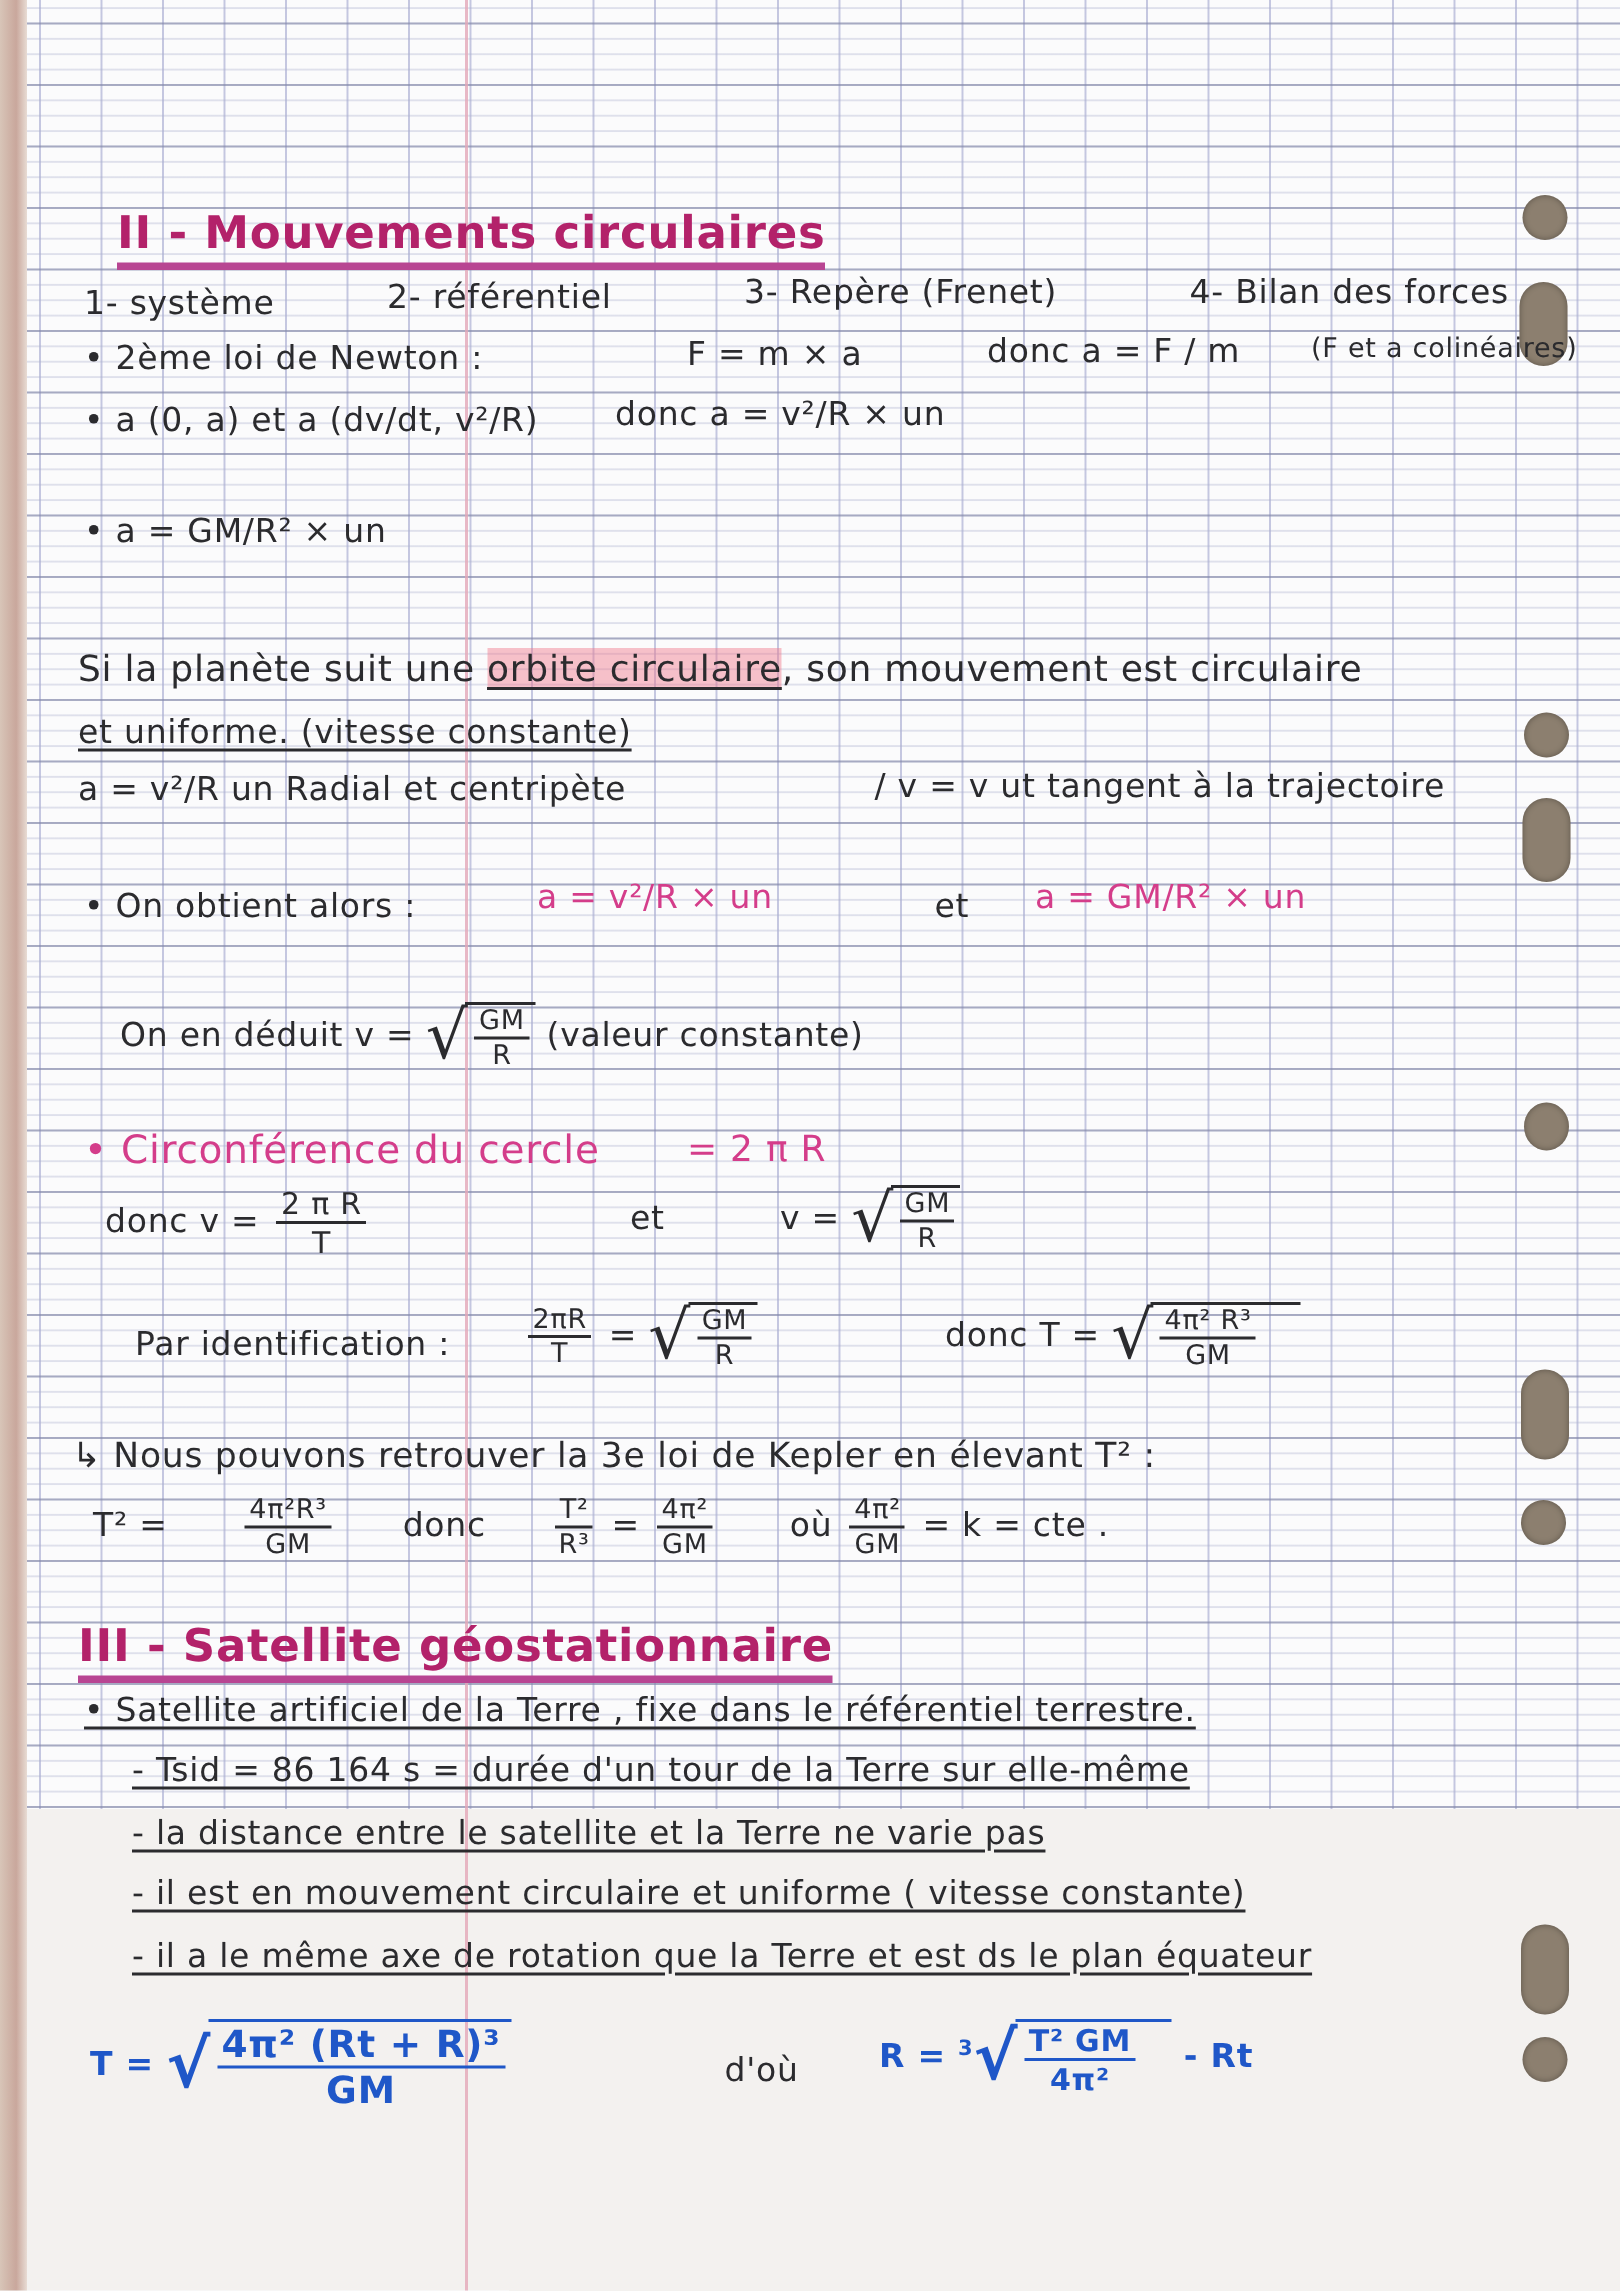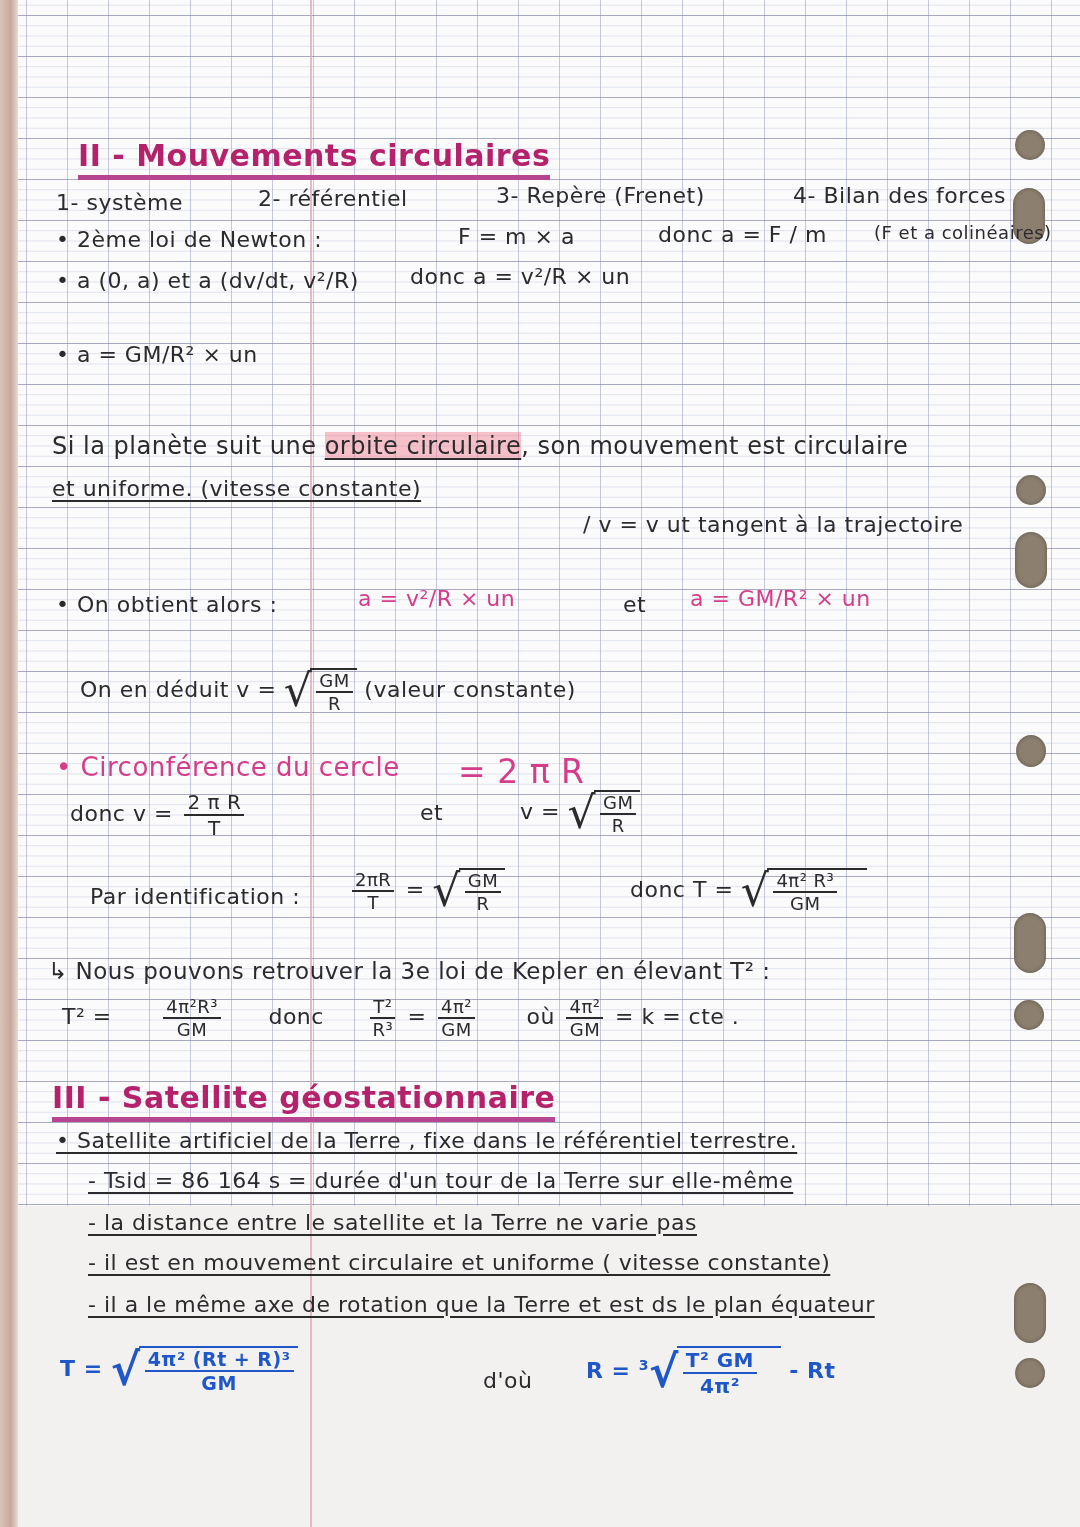--- a/index.html
+++ b/index.html
@@ -60,41 +60,42 @@
 
   <div class="hw" style="left:38px;top:268px;">• a (0, a) et a (dv/dt, v²/R)</div>
   <div class="hw" style="left:392px;top:264px;">donc a = v²/R × un</div>
   <div class="hw" style="left:38px;top:312px;margin-top:30px;">• a = GM/R² × un</div>
 
   <div class="hw" style="left:34px;top:432px;font-size:24px;">
     <span>Si la planète suit une</span>
     <span class="hl ul">orbite circulaire</span><span>, son mouvement est circulaire</span>
   </div>
   <div class="hw ul" style="left:34px;top:476px;">et uniforme. (vitesse constante)</div>
+  <div class="hw" style="left:34px;top:514px;">a = v²/R un  Radial et centripète</div>
   <div class="hw" style="left:565px;top:512px;">/ v = v ut  tangent à la trajectoire</div>
 
   <div class="hw" style="left:38px;top:592px;">• On obtient alors :</div>
   <div class="hw pink" style="left:340px;top:586px;">a = v²/R × un</div>
   <div class="hw" style="left:605px;top:592px;">et</div>
   <div class="hw pink" style="left:672px;top:586px;">a = GM/R² × un</div>
 
   <div class="hw" style="left:62px;top:668px;">
     <span>On en déduit v =</span>
     <span class="sqrt">
         <span class="rad">√</span>
         <span class="body"><span class="frac">
             <span class="n">GM</span>
             <span class="d">R</span>
           </span></span>
       </span>
     <span>(valeur constante)</span>
   </div>
 
   <div class="hw pink" style="left:38px;top:752px;font-size:26px;">• Circonférence du cercle</div>
-  <div class="hw pink" style="left:440px;top:752px;font-size:33px;">= 2 π R</div>
+  <div class="hw pink" style="left:440px;top:752px;font-size:24px;">= 2 π R</div>
   <div class="hw" style="left:52px;top:790px;">
     <span>donc v =</span>
     <span class="frac" style="font-size:20px;text-align:center;">
         <span class="n">2 π R</span>
         <span class="d">T</span>
       </span>
   </div>
   <div class="hw" style="left:402px;top:800px;">et</div>
   <div class="hw" style="left:502px;top:790px;">
     <span>v =</span>
@@ -162,21 +163,21 @@
   <div class="hw ul" style="left:38px;top:1128px;">• Satellite artificiel de la Terre , fixe dans le référentiel terrestre.</div>
   <div class="hw ul" style="left:70px;top:1168px;">- Tsid = 86 164 s = durée d'un tour de la Terre sur elle-même</div>
   <div class="hw ul" style="left:70px;top:1210px;">- la distance entre le satellite et la Terre ne varie pas</div>
   <div class="hw ul" style="left:70px;top:1250px;">- il est en mouvement circulaire et uniforme ( vitesse constante)</div>
   <div class="hw ul" style="left:70px;top:1292px;">- il a le même axe de rotation que la Terre et est ds le plan équateur</div>
 
   <div class="hw blue" style="left:42px;top:1346px;">
     <span>T =</span>
     <span class="sqrt">
         <span class="rad">√</span>
-        <span class="body"><span class="frac" style="font-size:19px;justify-content:space-between;">
+        <span class="body"><span class="frac" style="font-size:25px;justify-content:space-between;">
             <span class="n">4π² (Rt + R)³</span>
             <span class="d">GM</span>
           </span></span>
       </span>
   </div>
   <div class="hw" style="left:465px;top:1368px;">d'où</div>
   <div class="hw blue" style="left:568px;top:1346px;">
     <span>R =</span>
     <span class="sup">3</span><span class="sqrt">
         <span class="rad">√</span>

